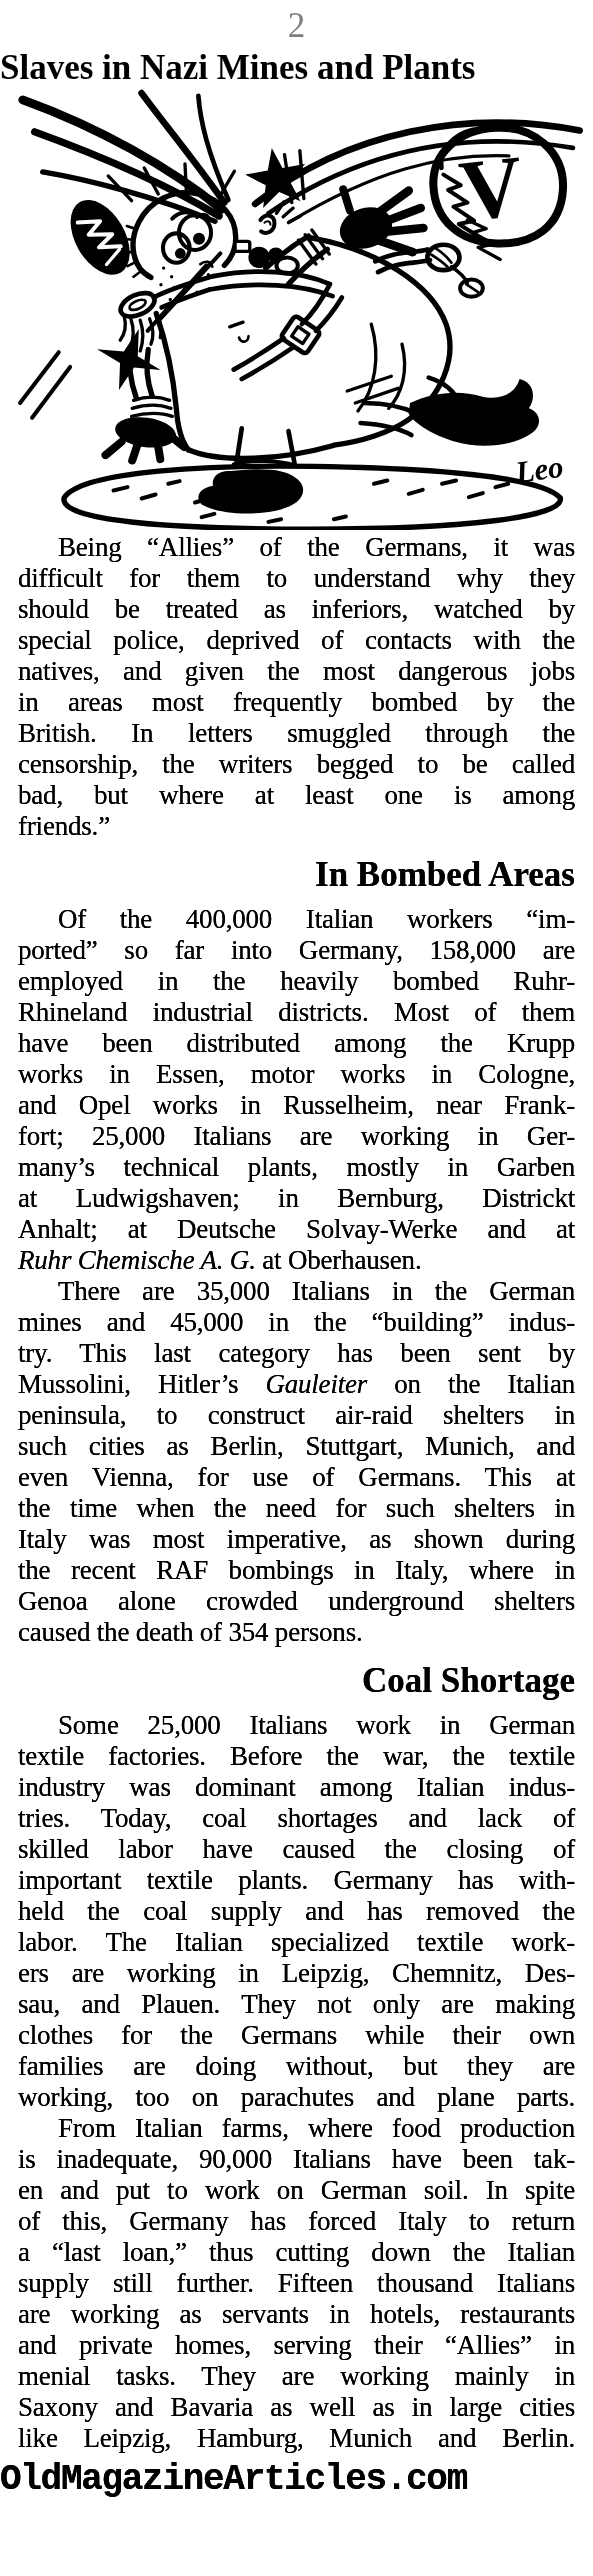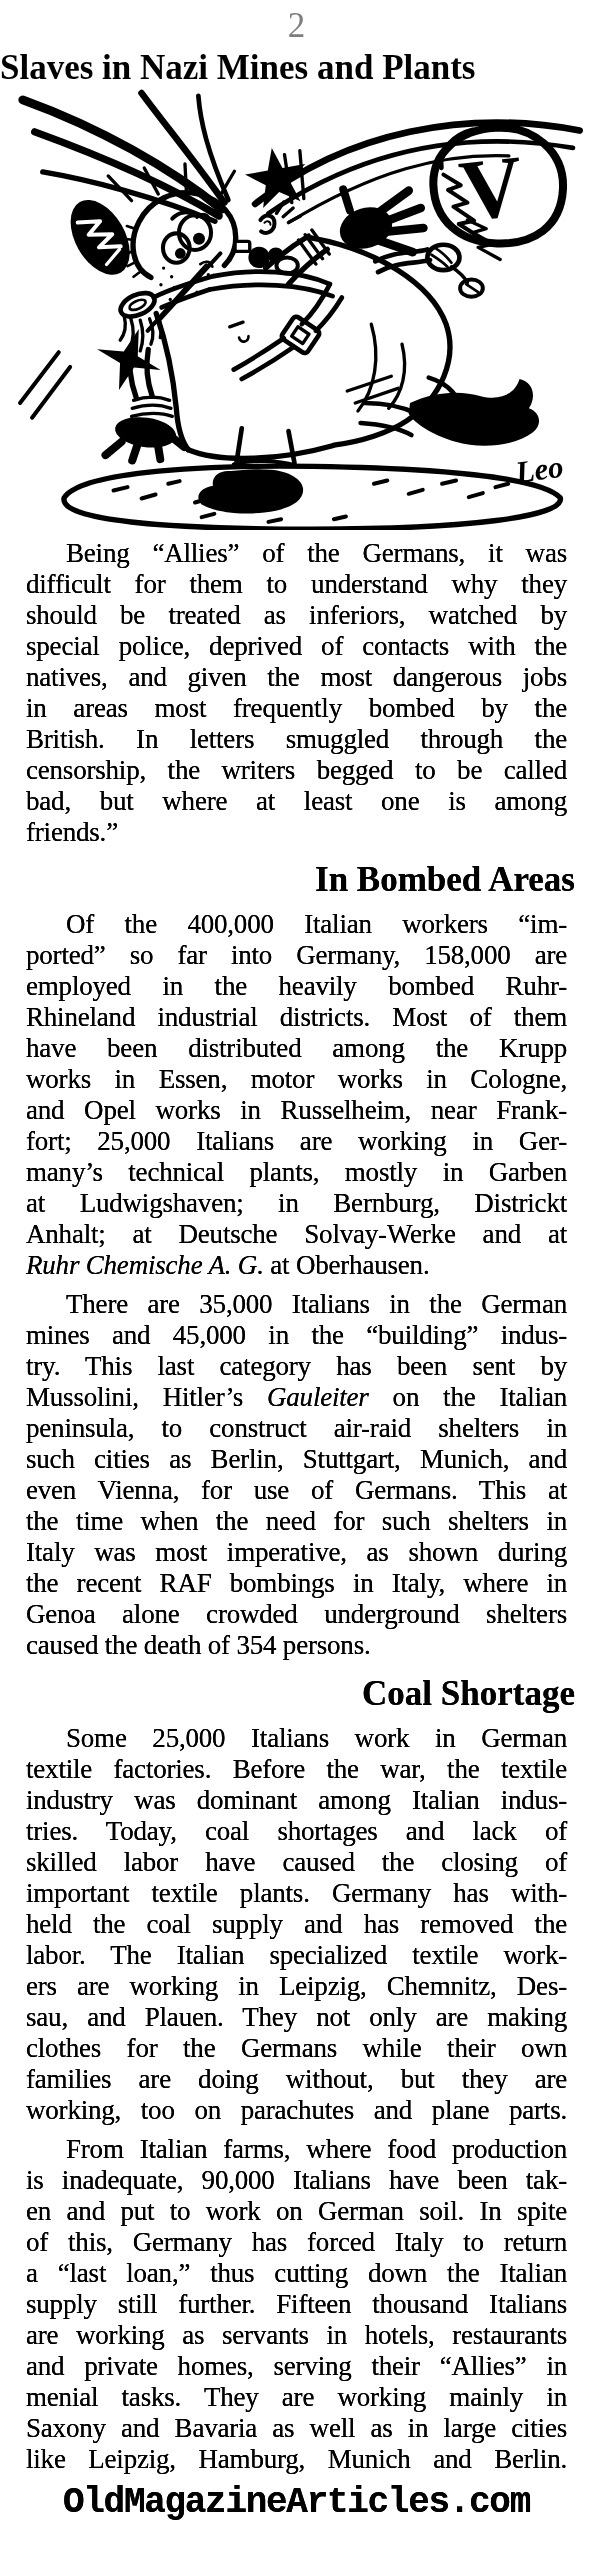--- a/index.html
+++ b/index.html
@@ -11,35 +11,35 @@
     padding-top:8px; text-align:center; color:#7e7e7e;
     font-size:35px; line-height:1; font-weight:normal;
   }
   .title {
     margin:5.3px 0 0; text-align:left; font-size:35px; line-height:1.15;
     font-weight:bold; letter-spacing:0;
   }
   .cartoon { width:593px; height:441px; }
   .cartoon svg { display:block; }
   .article { margin-top:2.7px; padding:0 18px; }
-  .para { margin:8px; }
+  .para { margin:0; }
   .line {
     font-size:27px; line-height:31px; letter-spacing:-0.2px;
     text-align:justify; text-align-last:justify;
     text-shadow:0 0 0.3px #000;
   }
   .line.ind { text-indent:40px; }
   .line.end { text-align-last:left; }
   .it { font-style:italic; }
   .heading {
     font-size:35px; line-height:43px; font-weight:bold; text-align:right;
     margin:10.7px 0 8px; text-shadow:0 0 0.3px #000;
   }
   .footer {
-    margin-top:6.7px; text-align:center;
+    margin-top:6.7px; text-align:left;
     font-family:"Liberation Mono", monospace; font-weight:bold;
     font-size:36px; line-height:1.1; letter-spacing:-1.3px; color:#000;
     text-shadow:0 0 0.4px #000;
   }
 </style>
 </head>
 <body>
 
 <div class="page">
 

